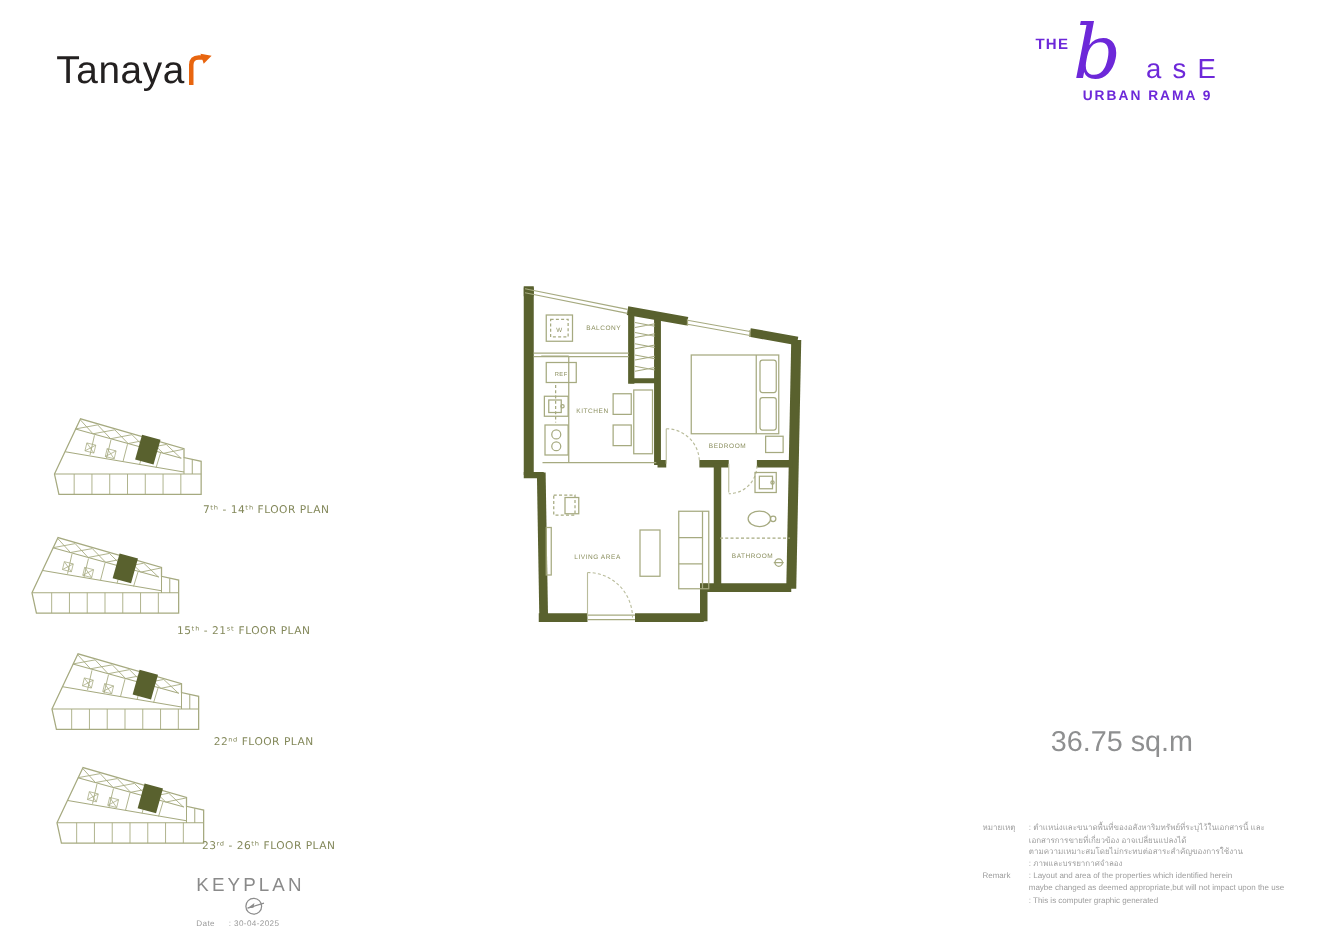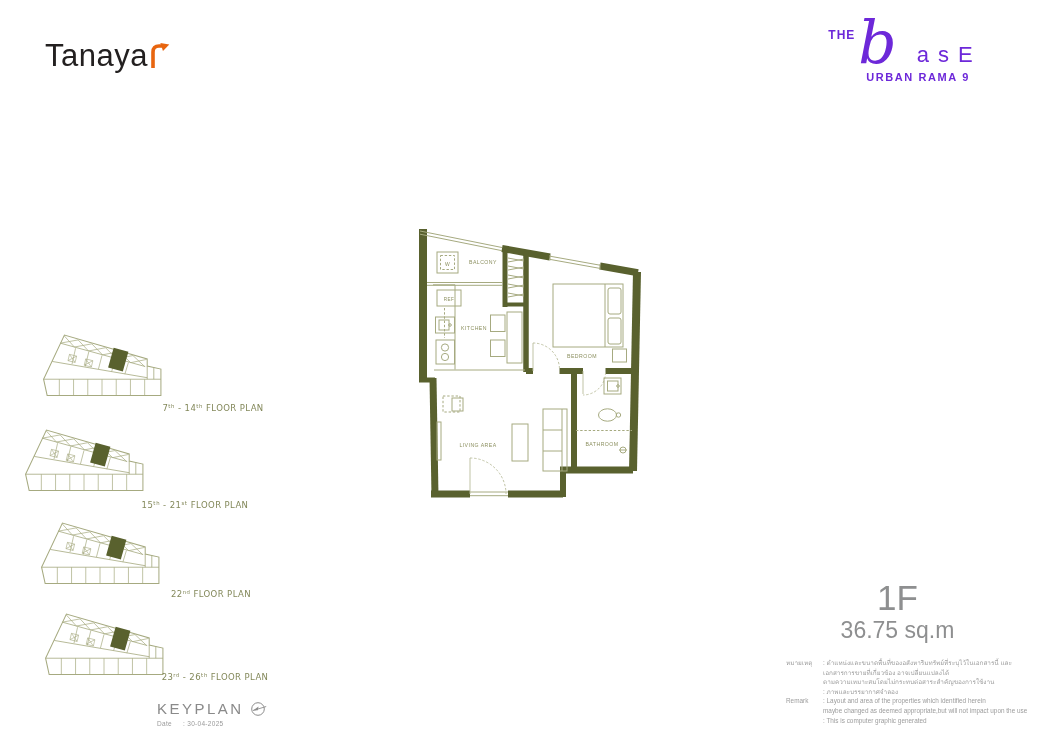--- a/index.html
+++ b/index.html
@@ -17,21 +17,21 @@
   .baselogo .the{font-size:12px;font-weight:bold;letter-spacing:1px;margin-top:12px;margin-right:3px;}
   .baselogo .b{font-family:"DejaVu Serif", serif;font-style:italic;font-size:60px;line-height:.95;margin-top:-2px;}
   .baselogo .ase{font-size:22px;letter-spacing:9px;margin-top:26px;margin-left:20px;}
   .baselogo .sub{font-size:11px;font-weight:bold;letter-spacing:1.6px;margin-top:0px;padding-left:26px;text-align:center;}
 
   
   .kp{position:absolute;}
   .kp-label{position:absolute;left:96px;width:150px;text-align:center;color:#83885a;
             font-size:8.5px;letter-spacing:.4px;font-family:"DejaVu Sans", sans-serif;}
   .kp-footer{position:absolute;left:157px;top:700px;color:#8a8a8a;}
-  .kp-footer .t{display:flex;align-items:center;font-size:15px;letter-spacing:2.5px;}
+  .kp-footer .t{display:flex;align-items:center;font-size:15px;letter-spacing:2.5px;flex-direction:column;}
   .kp-footer .t svg{margin-left:6px;}
   .kp-footer .d{display:flex;font-size:6.5px;color:#9a9a9a;margin-top:3px;letter-spacing:.3px;}
   .kp-footer .d .dl{width:26px;}
 
   
   .unit{position:absolute;left:800px;top:580px;width:195px;text-align:center;color:#8e8f90;}
   .unit .type{font-size:35px;line-height:1.05;}
   .unit .area{font-size:23px;line-height:1.2;}
 
   
@@ -222,21 +222,20 @@
     <text x="41.5" y="45.5" font-size="5" text-anchor="middle">W</text>
     <text x="77" y="44" font-size="5.2" text-anchor="middle">BALCONY</text>
     <text x="43" y="80.5" font-size="4.6" text-anchor="middle">REF</text>
     <text x="68" y="110" font-size="5.2" text-anchor="middle">KITCHEN</text>
     <text x="176" y="138" font-size="5.2" text-anchor="middle">BEDROOM</text>
     <text x="72" y="227" font-size="5.2" text-anchor="middle">LIVING AREA</text>
     <text x="196" y="226" font-size="5.2" text-anchor="middle">BATHROOM</text>
   </svg>
 
   <div class="unit">
-    <div class="type">1F</div>
     <div class="area">36.75 sq.m</div>
   </div>
 
   <div class="remarks">
     <div class="row">
         <span class="lab">หมายเหตุ</span>
         <span class="txt">: ตำแหน่งและขนาดพื้นที่ของอสังหาริมทรัพย์ที่ระบุไว้ในเอกสารนี้ และเอกสารการขายที่เกี่ยวข้อง อาจเปลี่ยนแปลงได้</span>
       </div>
     <div class="row">
         <span class="lab"></span>

